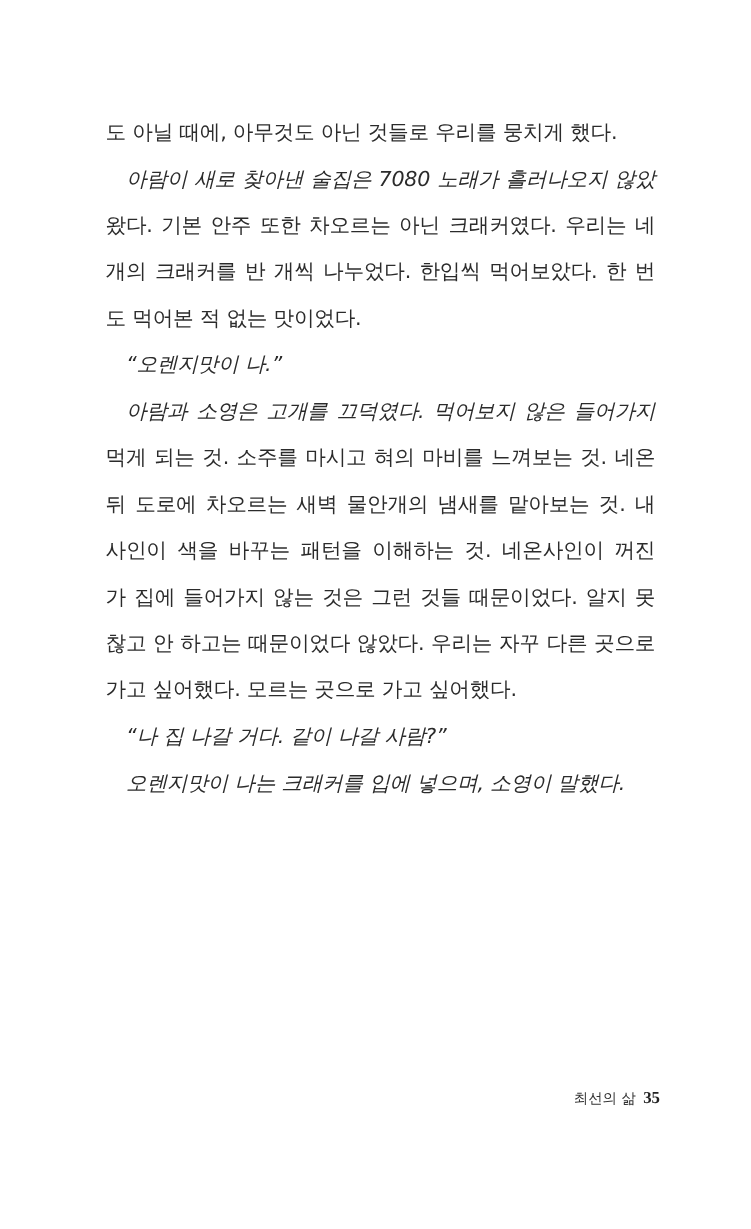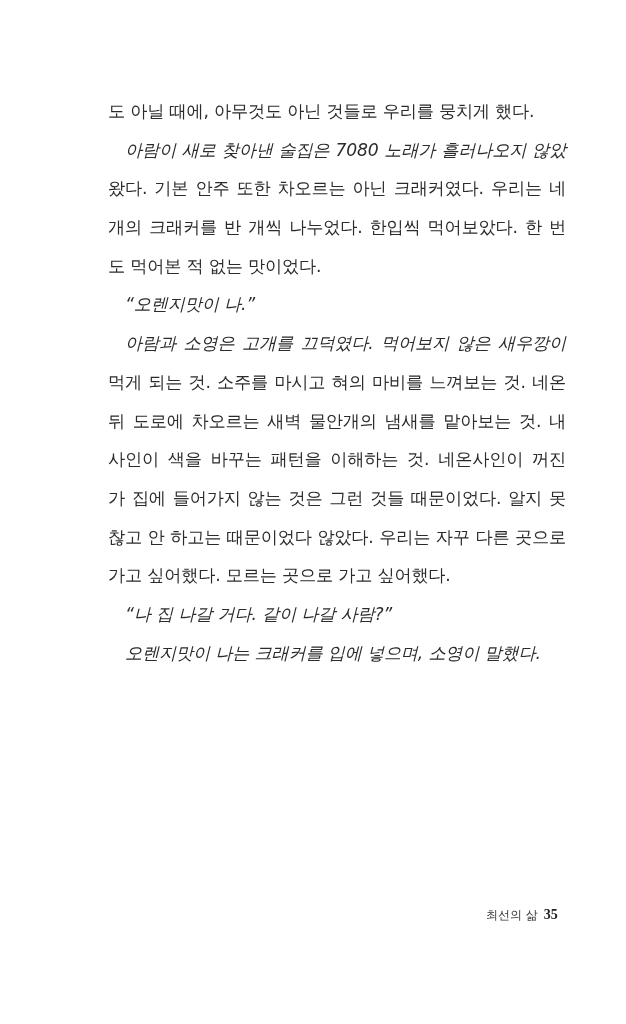--- a/index.html
+++ b/index.html
@@ -15,21 +15,20 @@
       font-family: "DejaVu Sans", "Liberation Sans", sans-serif;
       color: #2a2a2a;
     }
     .page {
       position: absolute;
       left: 0;
       top: 0;
       width: 506px;
       height: 1024px;
       background: #ffffff;
-      margin-left: 20px;
     }
     .body-text {
       position: absolute;
       left: 88px;
       top: 92px;
       width: 458px;
     }
     .line {
       height: 38.7px;
       line-height: 38.7px;
@@ -44,21 +43,21 @@
     }
     .line.justify {
       text-align: justify;
       text-align-last: justify;
     }
     .running-footer {
       position: absolute;
       left: 466px;
       top: 907px;
       width: 84px;
-      text-align: left;
+      text-align: right;
       font-family: "DejaVu Serif", "Liberation Serif", serif;
       font-size: 12px;
       color: #333333;
       white-space: nowrap;
     }
     .running-footer .title {
       margin-right: 6px;
     }
     .running-footer .page-number {
       font-family: "Liberation Serif", "DejaVu Serif", serif;
@@ -71,21 +70,21 @@
 <body>
 
 <div class="page">
   <div class="body-text">
     <div class="line">도 아닐 때에, 아무것도 아닌 것들로 우리를 뭉치게 했다.</div>
     <div class="line indent justify">아람이 새로 찾아낸 술집은 7080 노래가 흘러나오지 않았</div>
     <div class="line justify">왔다. 기본 안주 또한 차오르는 아닌 크래커였다. 우리는 네</div>
     <div class="line justify">개의 크래커를 반 개씩 나누었다. 한입씩 먹어보았다. 한 번</div>
     <div class="line">도 먹어본 적 없는 맛이었다.</div>
     <div class="line indent">“오렌지맛이 나.”</div>
-    <div class="line indent justify">아람과 소영은 고개를 끄덕였다. 먹어보지 않은 새우깡이</div>
+    <div class="line indent justify">아람과 소영은 고개를 끄덕였다. 먹어보지 않은 들어가지</div>
     <div class="line justify">먹게 되는 것. 소주를 마시고 혀의 마비를 느껴보는 것. 네온</div>
     <div class="line justify">뒤 도로에 차오르는 새벽 물안개의 냄새를 맡아보는 것. 내</div>
     <div class="line justify">사인이 색을 바꾸는 패턴을 이해하는 것. 네온사인이 꺼진</div>
     <div class="line justify">가 집에 들어가지 않는 것은 그런 것들 때문이었다. 알지 못</div>
     <div class="line justify">찮고 안 하고는 때문이었다 않았다. 우리는 자꾸 다른 곳으로</div>
     <div class="line">가고 싶어했다. 모르는 곳으로 가고 싶어했다.</div>
     <div class="line indent">“나 집 나갈 거다. 같이 나갈 사람?”</div>
     <div class="line indent">오렌지맛이 나는 크래커를 입에 넣으며, 소영이 말했다.</div>
   </div>
 

